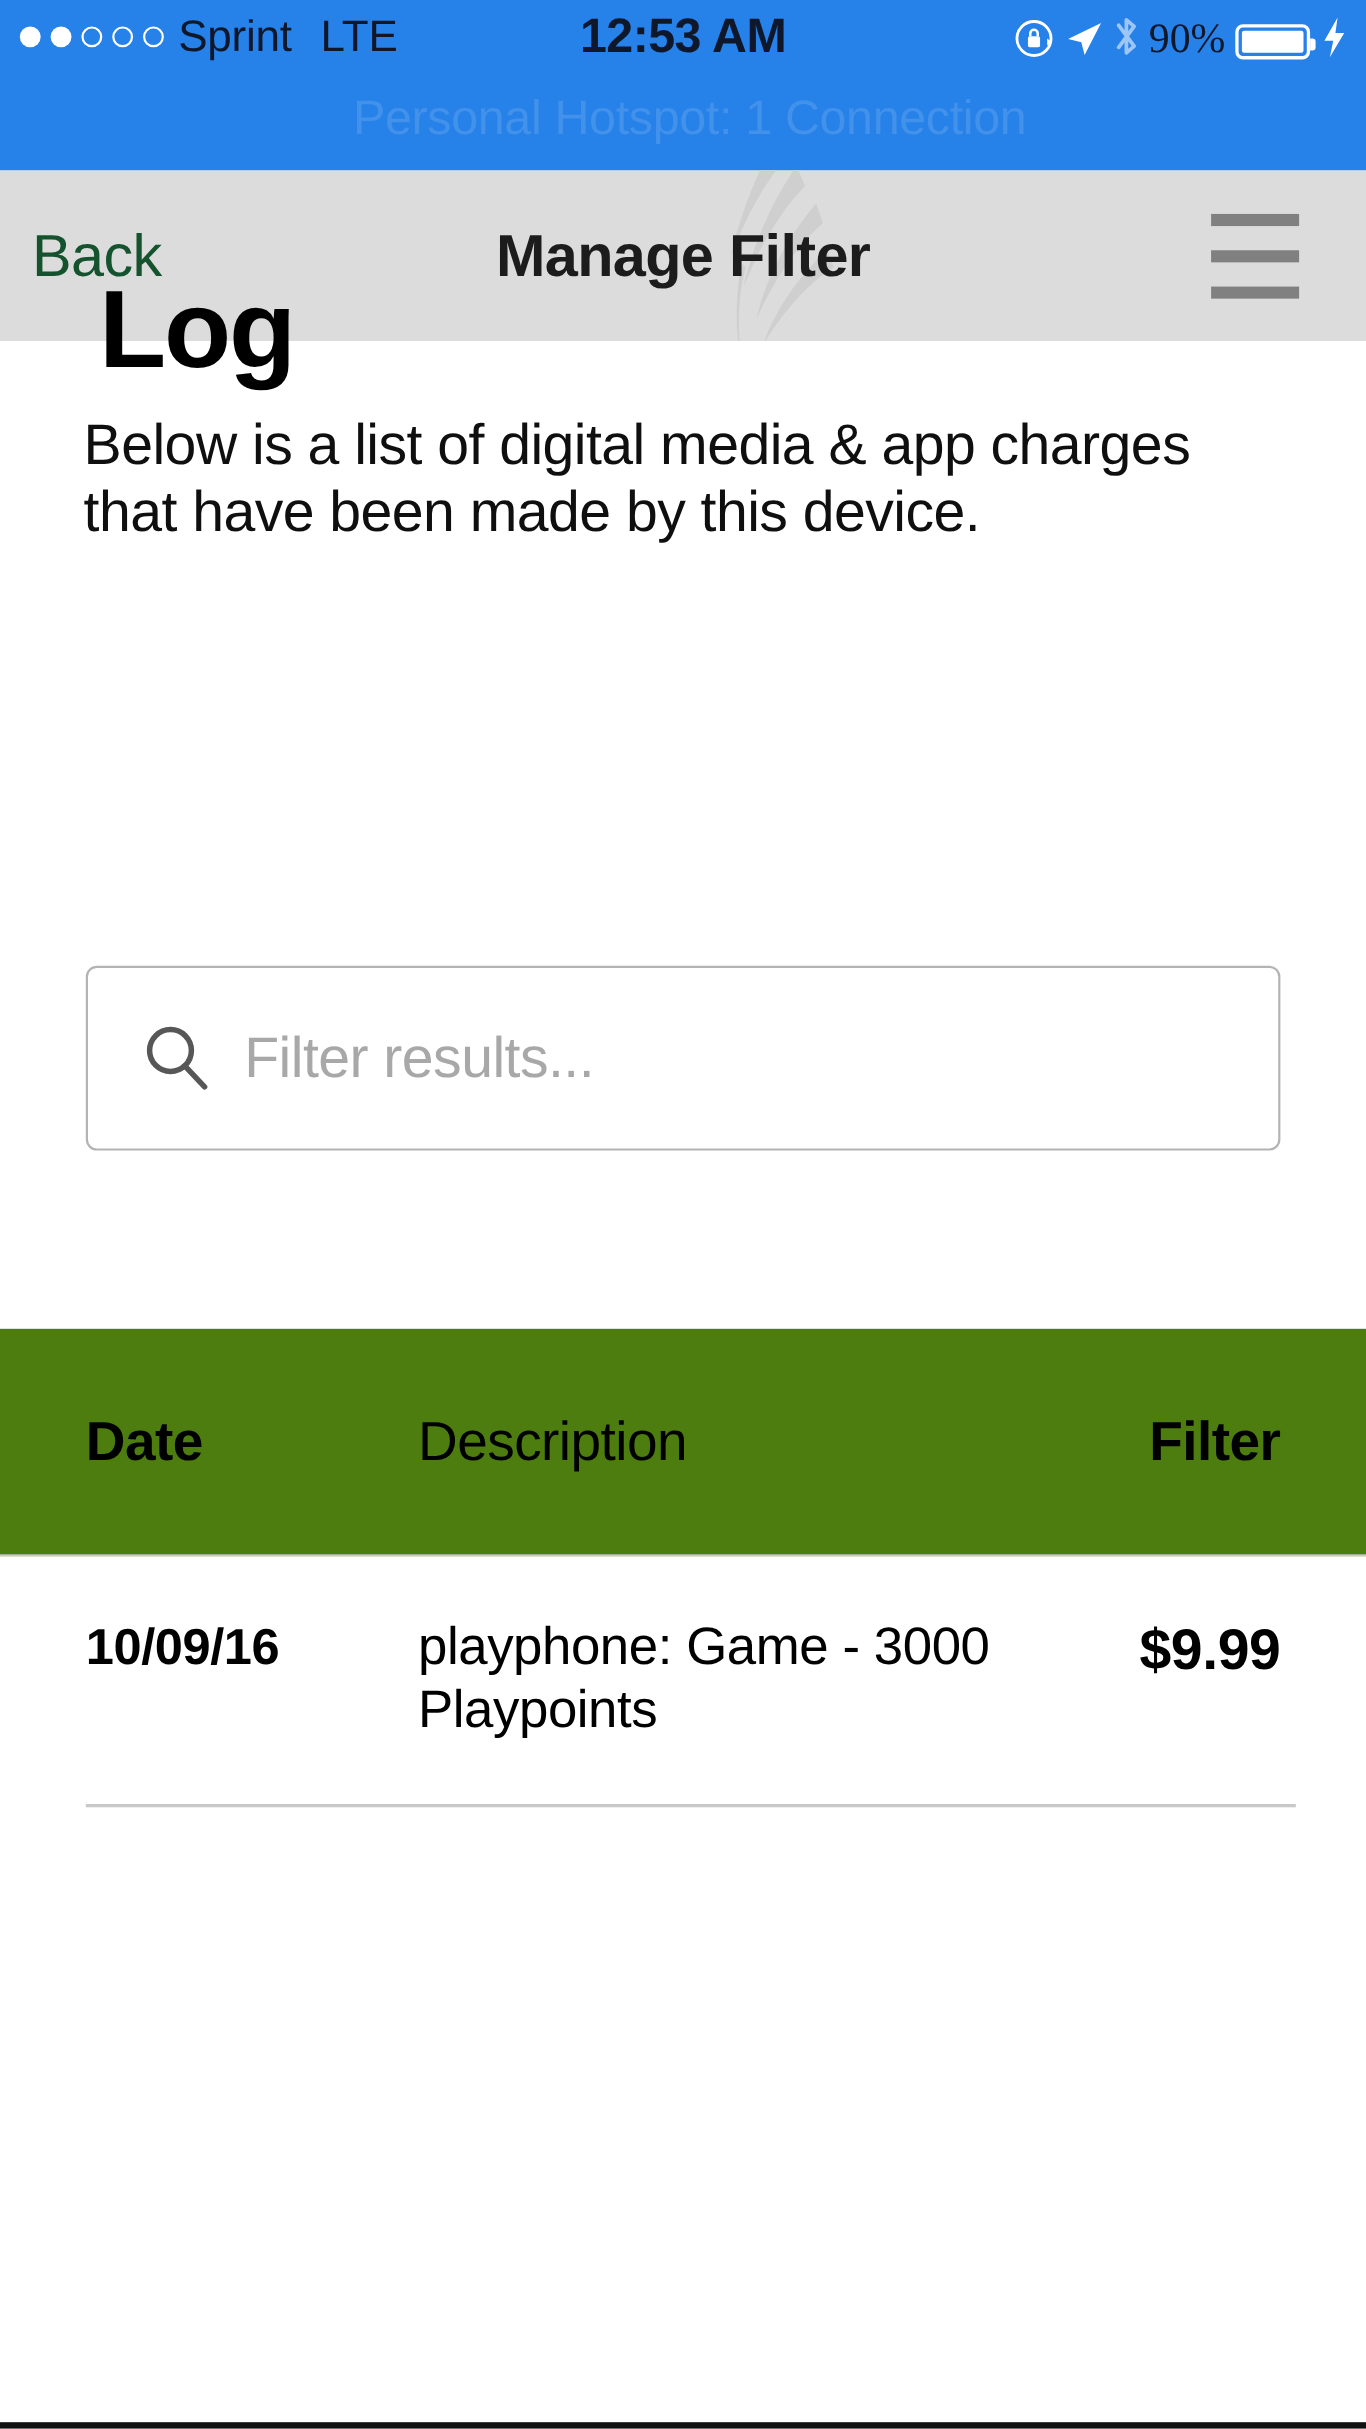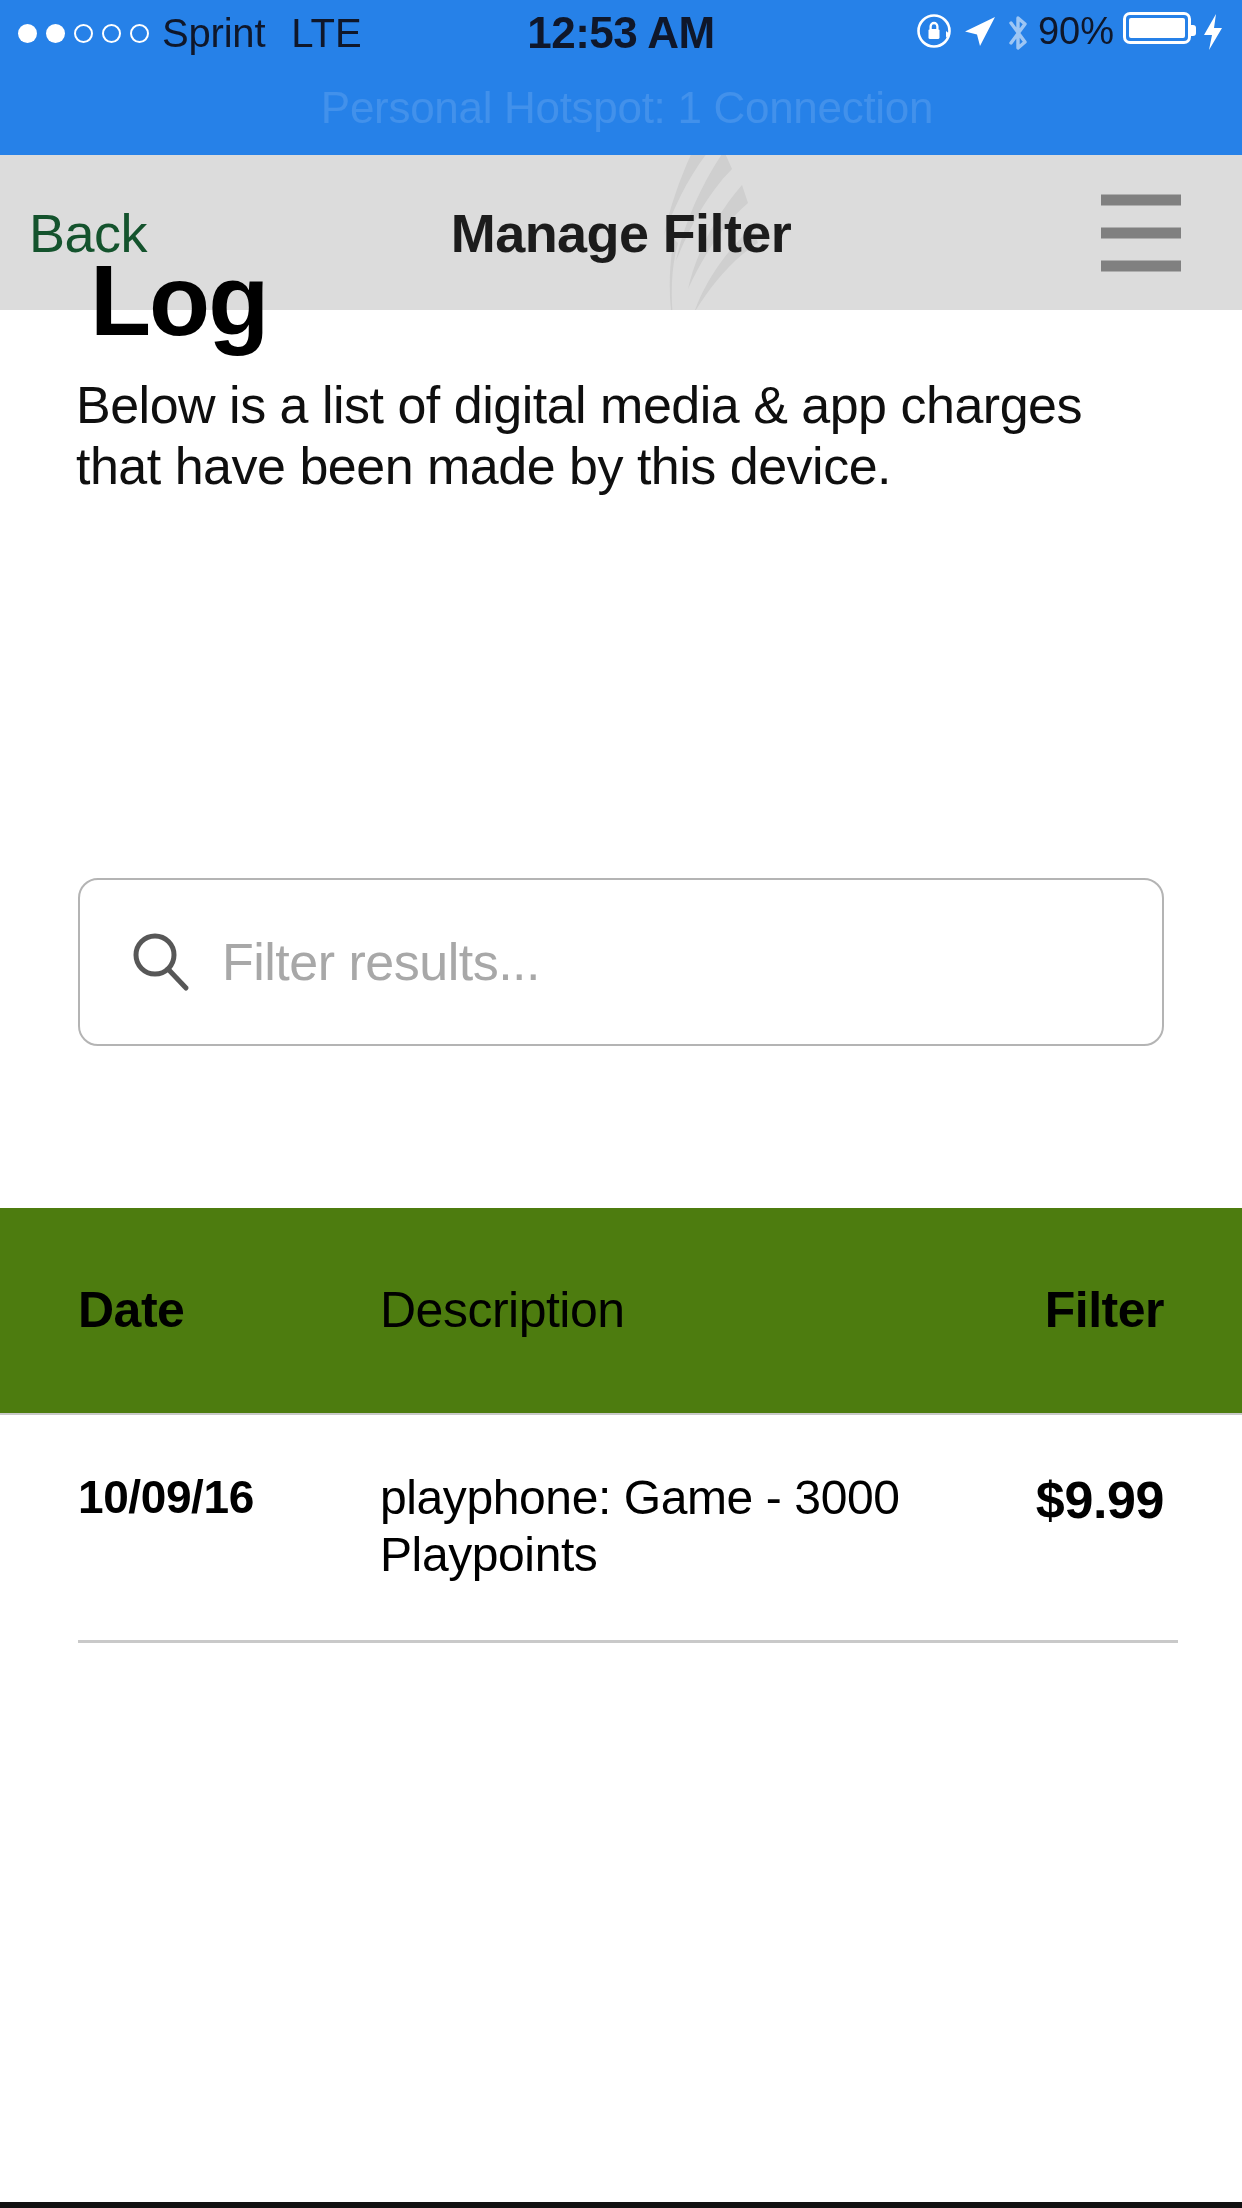--- a/index.html
+++ b/index.html
@@ -74,22 +74,23 @@
     text-align: center;
     font-size: 44px;
     font-weight: 700;
     letter-spacing: -0.5px;
     line-height: 1;
   }
   .sb-right {
     position: absolute;
     right: 16px;
     display: flex;
-    align-items: flex-start;
+    align-items: flex-end;
     gap: 7px;
+    font-family: Liberation Serif, serif;
   }
   .icon-rotlock { display:block; }
   .icon-loc { display:block; }
   .icon-bt { display:block; opacity: 0.55; }
   .batt-pct {
     font-size: 38px;
     font-weight: 400;
     line-height: 1;
     margin-right: 2px;
   }
@@ -233,21 +234,21 @@
 
   
   .searchbox {
     position: absolute;
     left: 78px;
     top: 568px;
     width: 1086px;
     height: 168px;
     box-sizing: border-box;
     border: 2px solid #b4b4b4;
-    border-radius: 20px;
+    border-radius: 10px;
     background: #ffffff;
     display: flex;
     align-items: center;
     cursor: text;
   }
   .search-icon {
     margin-left: 44px;
     margin-right: 26px;
     flex: 0 0 auto;
     display: block;

